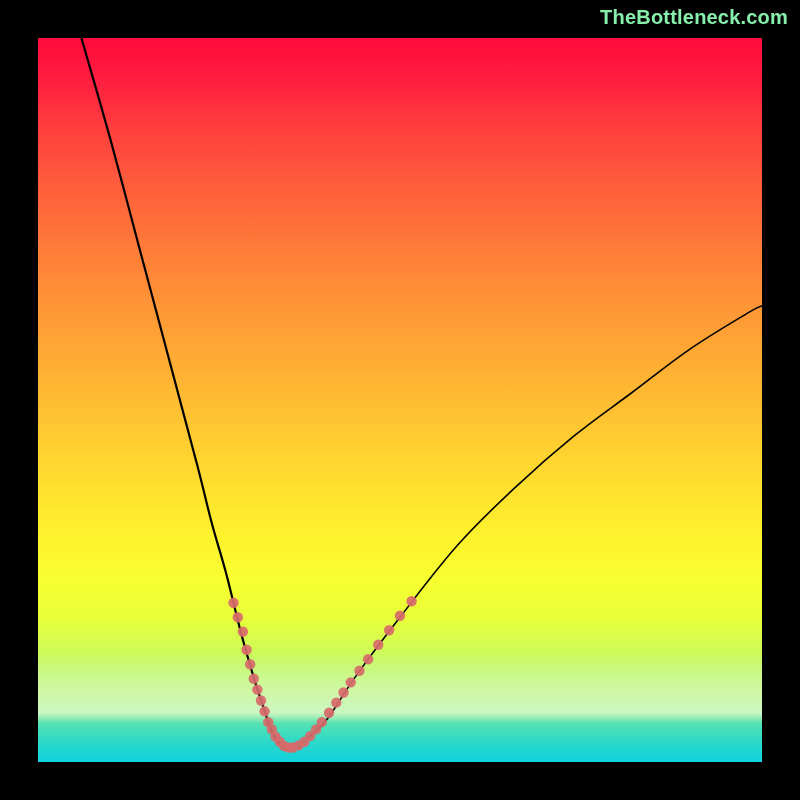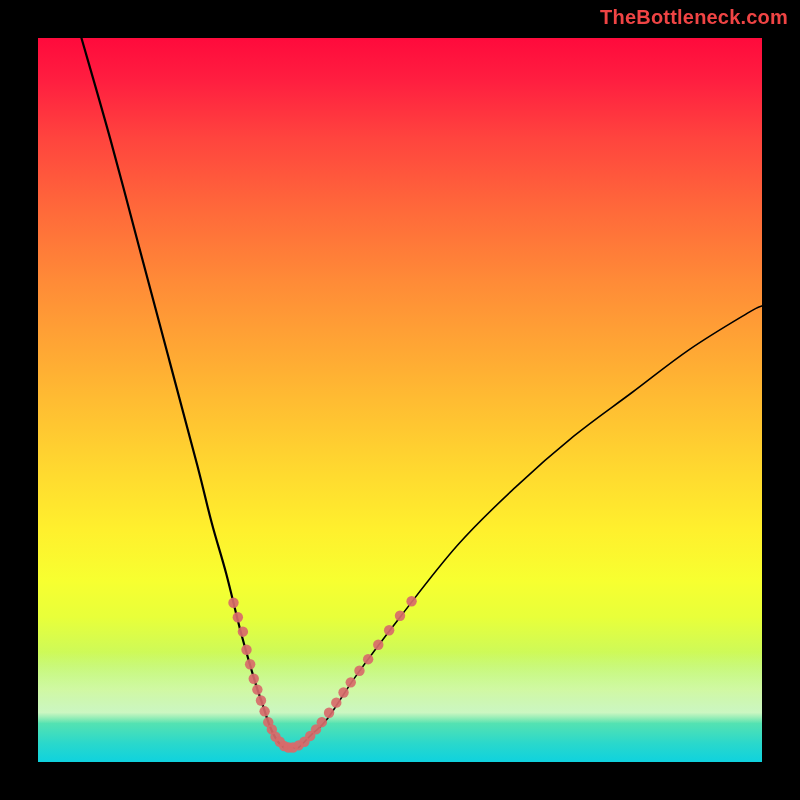--- a/index.html
+++ b/index.html
@@ -58,21 +58,21 @@
       rgba(255,255,210,0.65) 55%,
       rgba(255,255,210,0.0) 65%,
       rgba(120,255,200,0.0) 80%,
       rgba(60,230,210,0.0) 100%
     );
   }
   .attribution {
     position: absolute;
     top: 6px;
     right: 12px;
-    color: #ef4444;
+    color: #86efac;
     font-size: 20px;
     font-weight: 600;
     letter-spacing: 0.2px;
     user-select: none;
   }
   svg.curve {
     position: absolute;
     left: 0; top: 0;
     width: 724px; height: 724px;
     overflow: visible;

